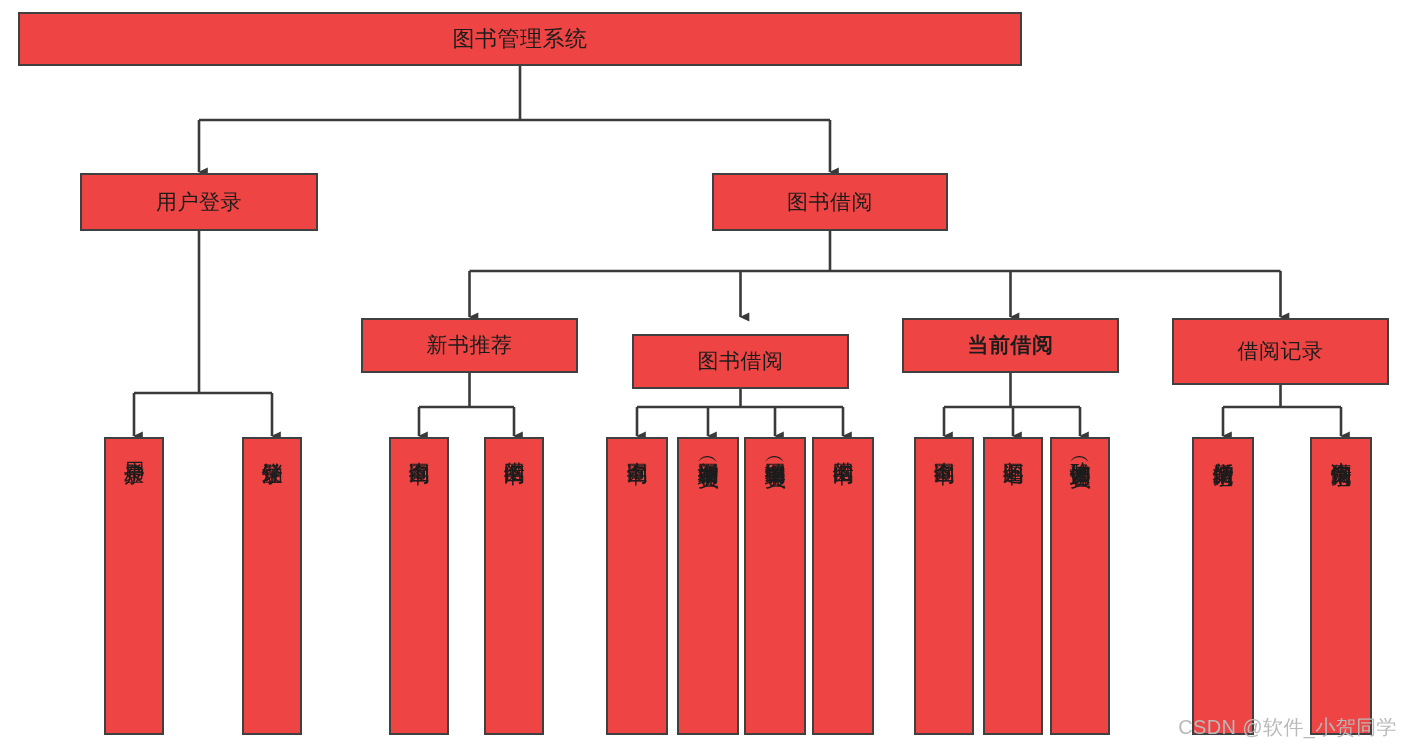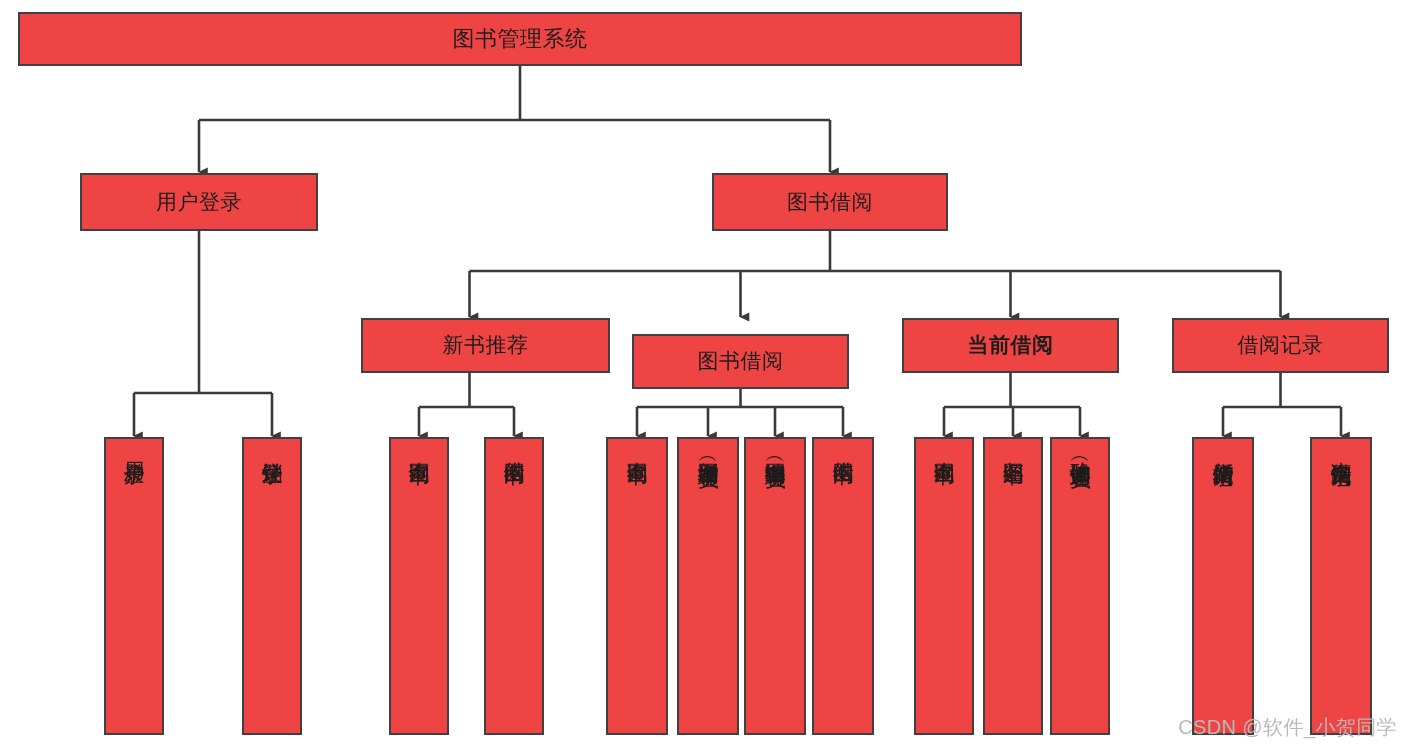--- a/index.html
+++ b/index.html
@@ -128,30 +128,30 @@
   <div id="node-layer">
       <div class="node level-root" style="left: 18px; top: 12px; width: 1004px; height: 54px;">
         <span class="node-label">图书管理系统</span>
       </div>
       <div class="node level-two" style="left: 80px; top: 173px; width: 238px; height: 58px;">
         <span class="node-label">用户登录</span>
       </div>
       <div class="node level-two" style="left: 712px; top: 173px; width: 236px; height: 58px;">
         <span class="node-label">图书借阅</span>
       </div>
-      <div class="node level-three" style="left: 361px; top: 318px; width: 249px; height: 55px;">
+      <div class="node level-three" style="left: 361px; top: 318px; width: 217px; height: 55px;">
         <span class="node-label">新书推荐</span>
       </div>
       <div class="node level-three" style="left: 632px; top: 334px; width: 217px; height: 55px;">
         <span class="node-label">图书借阅</span>
       </div>
       <div class="node level-three" style="left: 902px; top: 318px; width: 217px; height: 55px; font-weight: bold;">
         <span class="node-label">当前借阅</span>
       </div>
-      <div class="node level-three" style="left: 1172px; top: 318px; width: 217px; height: 55px;">
+      <div class="node level-three" style="left: 1172px; top: 318px; width: 217px; height: 67px;">
         <span class="node-label">借阅记录</span>
       </div>
       <div class="node level-leaf vertical" style="left: 104px; top: 437px; width: 60px; height: 298px;">
         <span class="node-label">用户登录</span>
       </div>
       <div class="node level-leaf vertical" style="left: 242px; top: 437px; width: 60px; height: 298px;">
         <span class="node-label">注销登录</span>
       </div>
       <div class="node level-leaf vertical" style="left: 389px; top: 437px; width: 60px; height: 298px;">
         <span class="node-label">查询图书</span>

